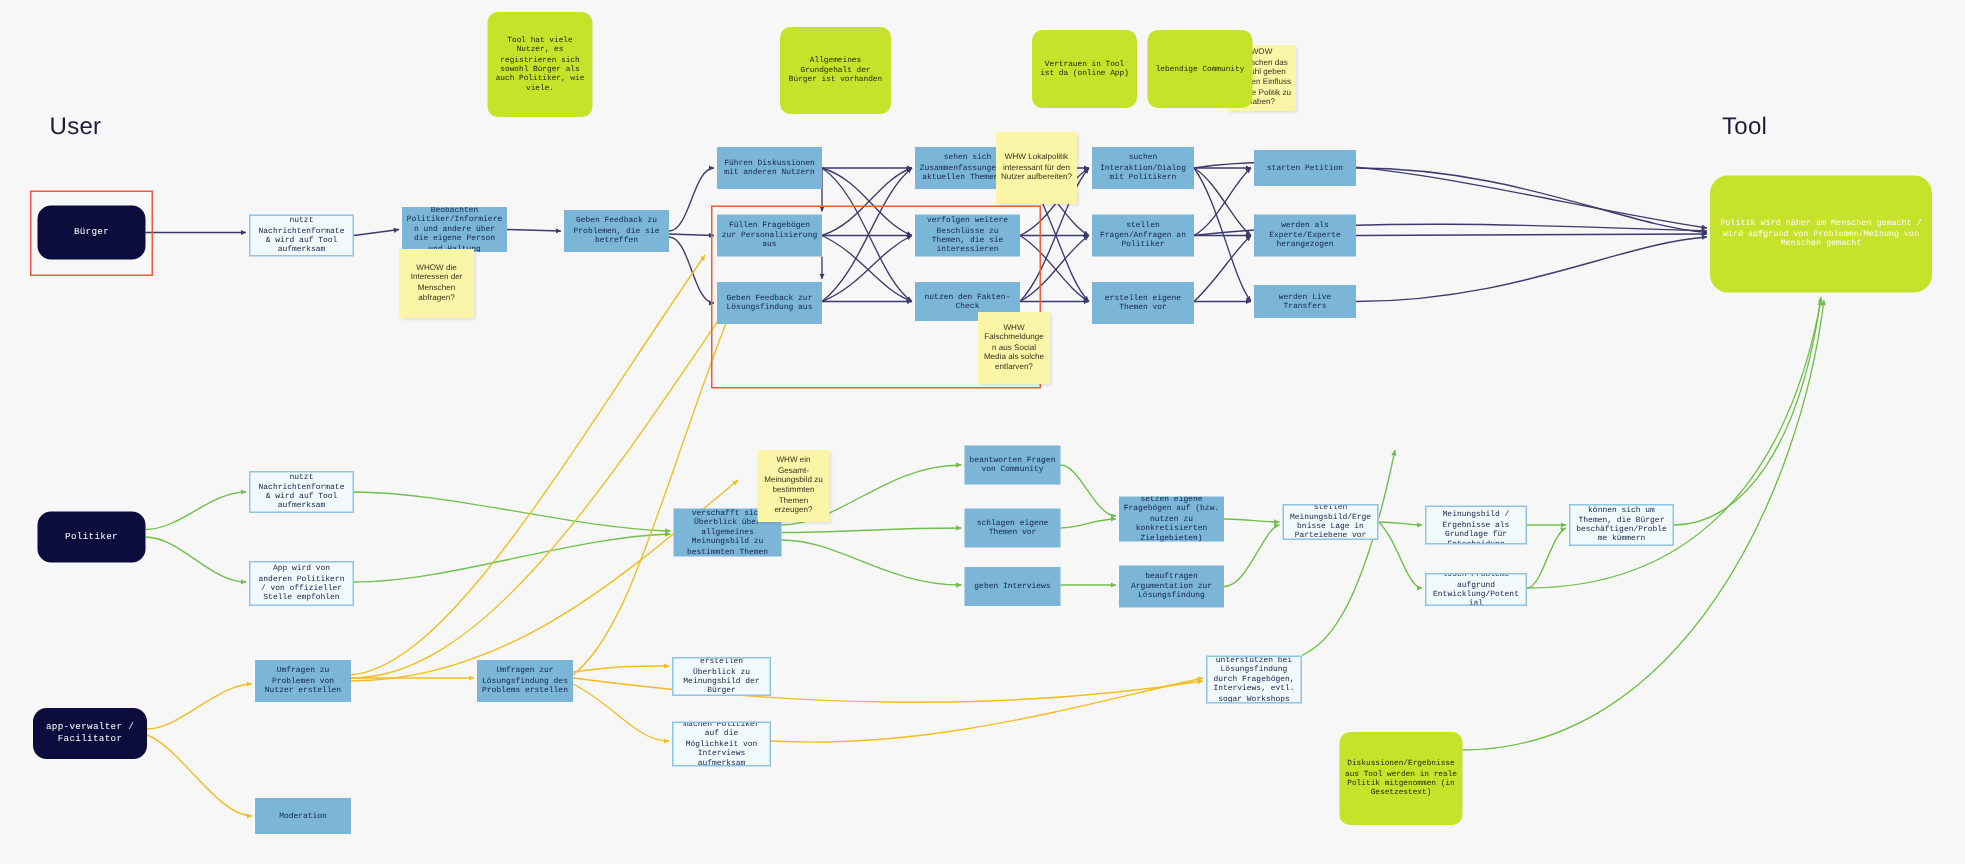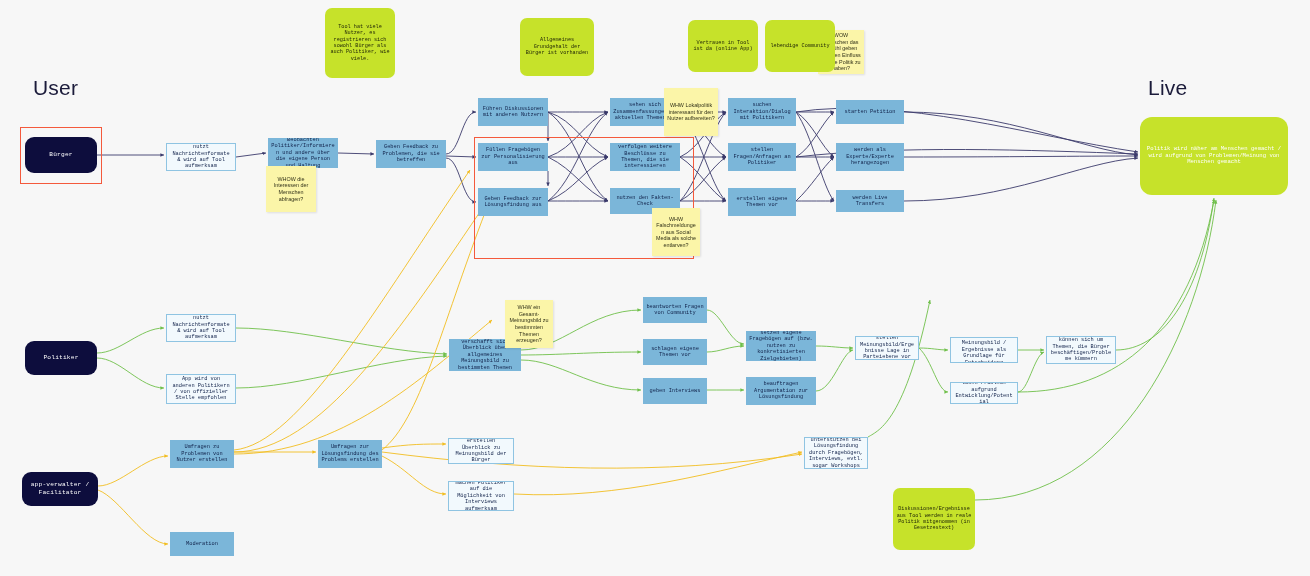--- a/index.html
+++ b/index.html
@@ -8,21 +8,21 @@
     background:#f7f7f7;
     font-family:"Liberation Sans", sans-serif;
     overflow:hidden;
     position:relative;
   }
   #canvas{position:absolute;inset:0;}
   svg#wires{position:absolute;left:0;top:0;width:1310px;height:576px;pointer-events:none;}
 
   .lane-title{
     position:absolute;
-    font-size:21px;
+    font-size:16px;
     color:#1b1b3a;
     font-family:"Liberation Sans", sans-serif;
     letter-spacing:0.2px;
     white-space:nowrap;
   }
 
   .node{
     position:absolute;
     box-sizing:border-box;
     display:flex;align-items:center;justify-content:center;
@@ -182,21 +182,21 @@
       <path d="M234,454 C340,454 420,380 492,320"></path>
       <path d="M382,448 C410,444 424,444 446,444"></path>
       <path d="M382,456 C410,470 424,494 446,494"></path>
       <path d="M382,450 C420,420 440,330 486,210"></path>
       <path d="M514,494 C620,500 720,470 802,452"></path>
       <path d="M382,452 C520,470 660,476 802,454"></path>
     </g>
   </svg>
 
   <div class="lane-title" style="left:33px;top:76px">User</div>
-  <div class="lane-title" style="left:1148px;top:76px">Live</div>
+  <div class="lane-title" style="left:1148px;top:76px">Tool</div>
 
   <div class="redframe" style="left:20px;top:127px;width:82px;height:57px;"></div>
   <div class="redframe" style="left:474px;top:137px;width:220px;height:122px;"></div>
 
   <div class="node persona" style="left:25px;top:137px;width:72px;height:36px;">Bürger</div>
   <div class="node persona" style="left:25px;top:341px;width:72px;height:34px;">Politiker</div>
   <div class="node persona" style="left:22px;top:472px;width:76px;height:34px;">app-verwalter /
 Facilitator</div>
 
   <div class="node outbox" style="left:166px;top:143px;width:70px;height:28px;">nutzt Nachrichtenformate &amp; wird auf Tool aufmerksam</div>

